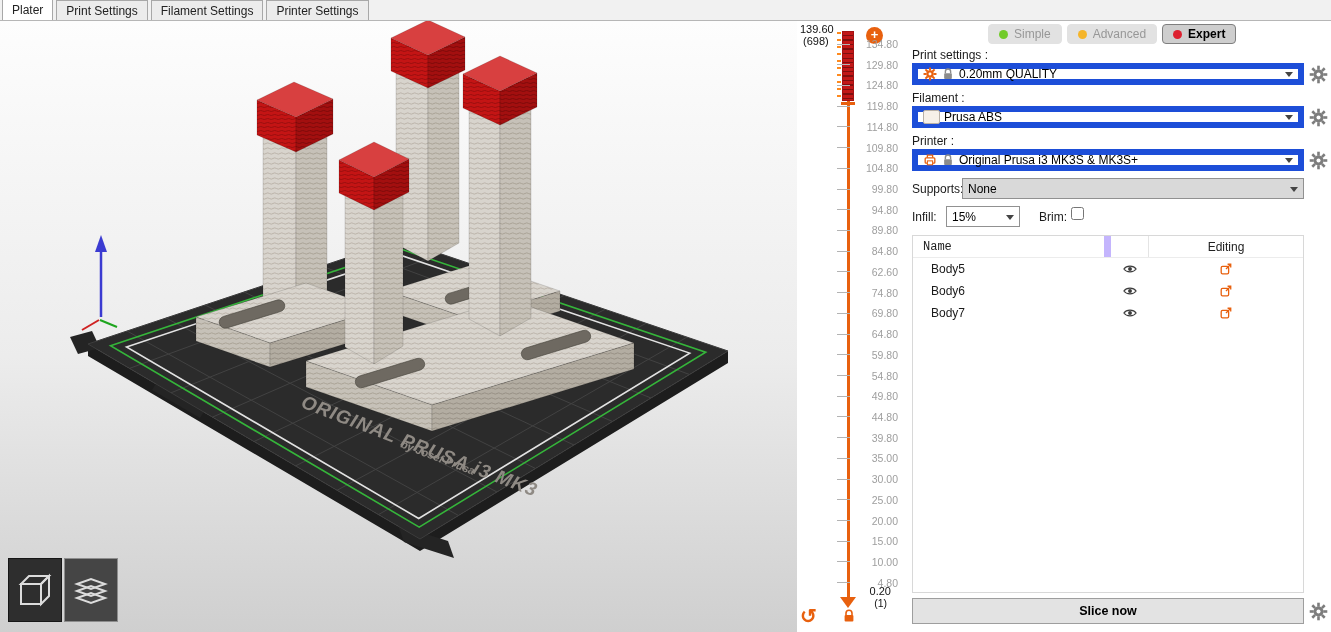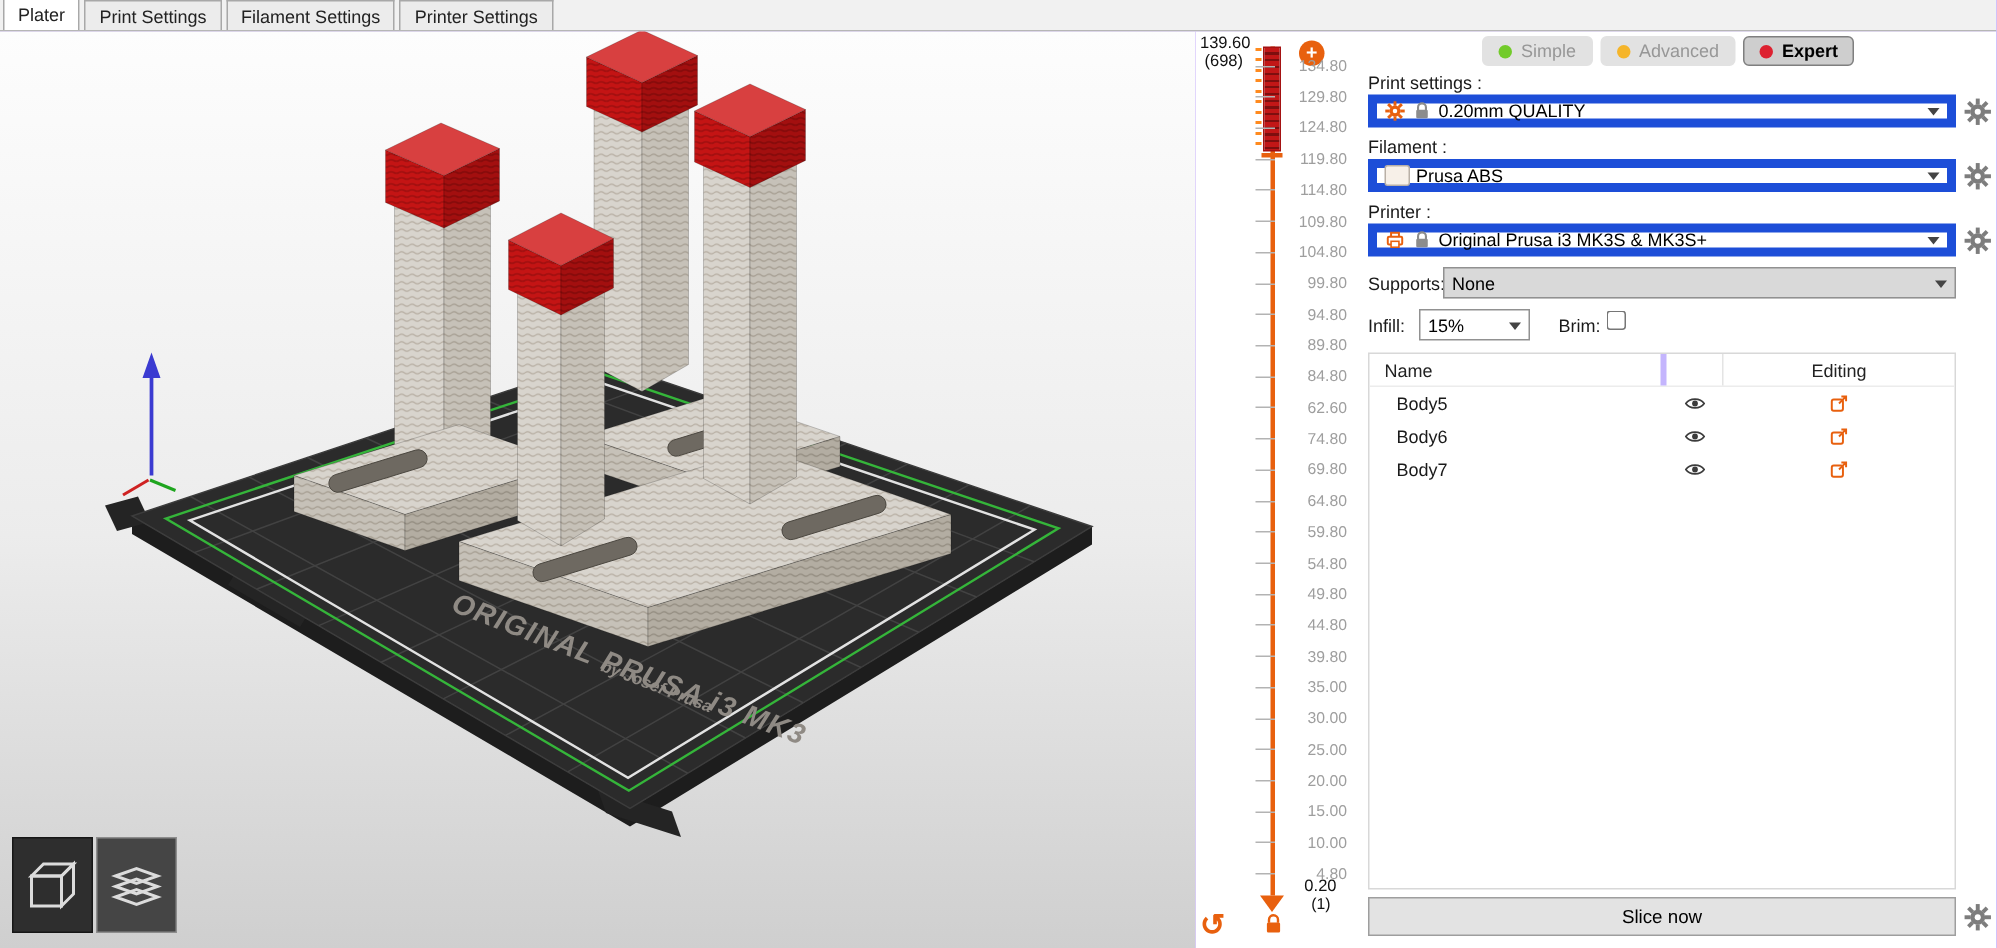--- a/index.html
+++ b/index.html
@@ -75,31 +75,31 @@
   .sel { position:absolute; height:21px; border:1px solid #919191; display:flex; align-items:center;
          padding:0 2px 0 5px; cursor:pointer; font-size:12px; }
   .sel .combo-text { flex:1; }
   #supports-sel { left:54px; top:157px; width:342px; background:#d9d9d9; }
   #infill-sel { left:38px; top:185px; width:74px; background:#fff; }
   .brim-check { position:absolute; left:163px; top:186px; width:13px; height:13px; }
 
   .objtable { position:absolute; left:4px; top:214px; width:392px; height:358px;
               border:1px solid #d8d8d8; background:#fff; }
   .obj-head { display:flex; height:22px; align-items:center; border-bottom:1px solid #ececec; color:#222; }
-  .th-name { width:198px; padding-left:10px; border-right:4px solid #c4b5fd; align-self:stretch; display:flex; align-items:center; }
+  .th-name { width:198px; padding-left:10px; border-right:7px solid #c4b5fd; align-self:stretch; display:flex; align-items:center;font-family:Liberation Mono, monospace; }
   .th-eye { width:38px; border-right:1px solid #e4e4e4; align-self:stretch; }
   .th-edit { flex:1; text-align:center; }
   .obj-row { display:flex; height:22px; align-items:center; }
   .obj-name { width:198px; padding-left:18px; }
   .obj-eye { width:38px; display:flex; justify-content:center; color:#3c3c3c; cursor:pointer; }
   .obj-edit { flex:1; display:flex; justify-content:center; color:#e8600e; cursor:pointer; }
 
   .slice { position:absolute; left:4px; top:577px; width:392px; height:26px; background:#e3e3e3;
            border:1px solid #9e9e9e; display:flex; align-items:center; justify-content:center;
-           font-size:12.5px; font-weight:400; color:#000; cursor:pointer; }
+           font-size:12.5px; font-weight:700; color:#000; cursor:pointer; }
   #slice-gear { top:581px; }
 </style>
 </head>
 <body>
 
 <svg width="0" height="0" style="position:absolute">
   <defs>
     <symbol id="i-gear" viewBox="0 0 16 16">
       <g fill="currentColor">
         <rect x="6.9" y="0.6" width="2.2" height="3.4"></rect>

